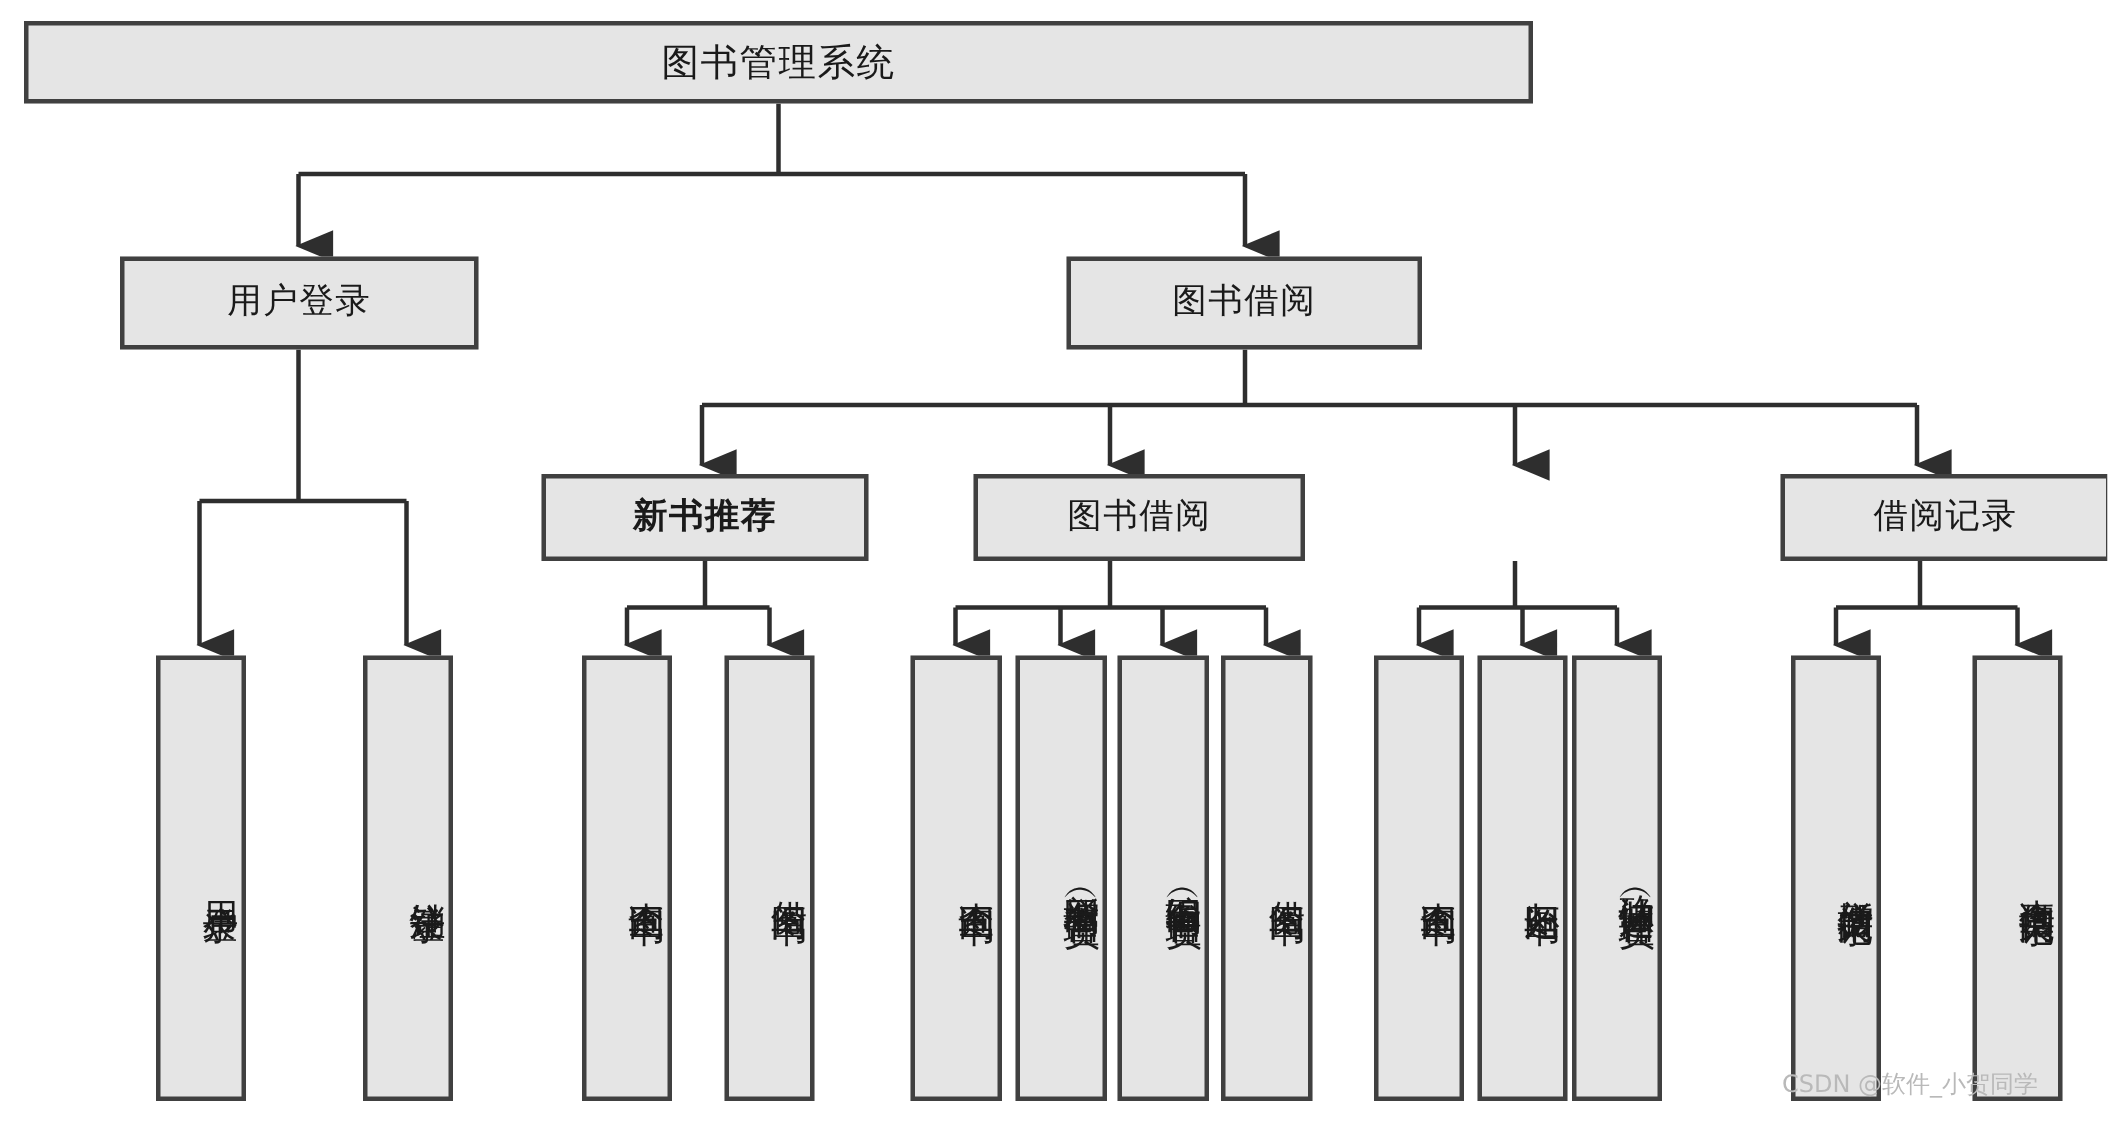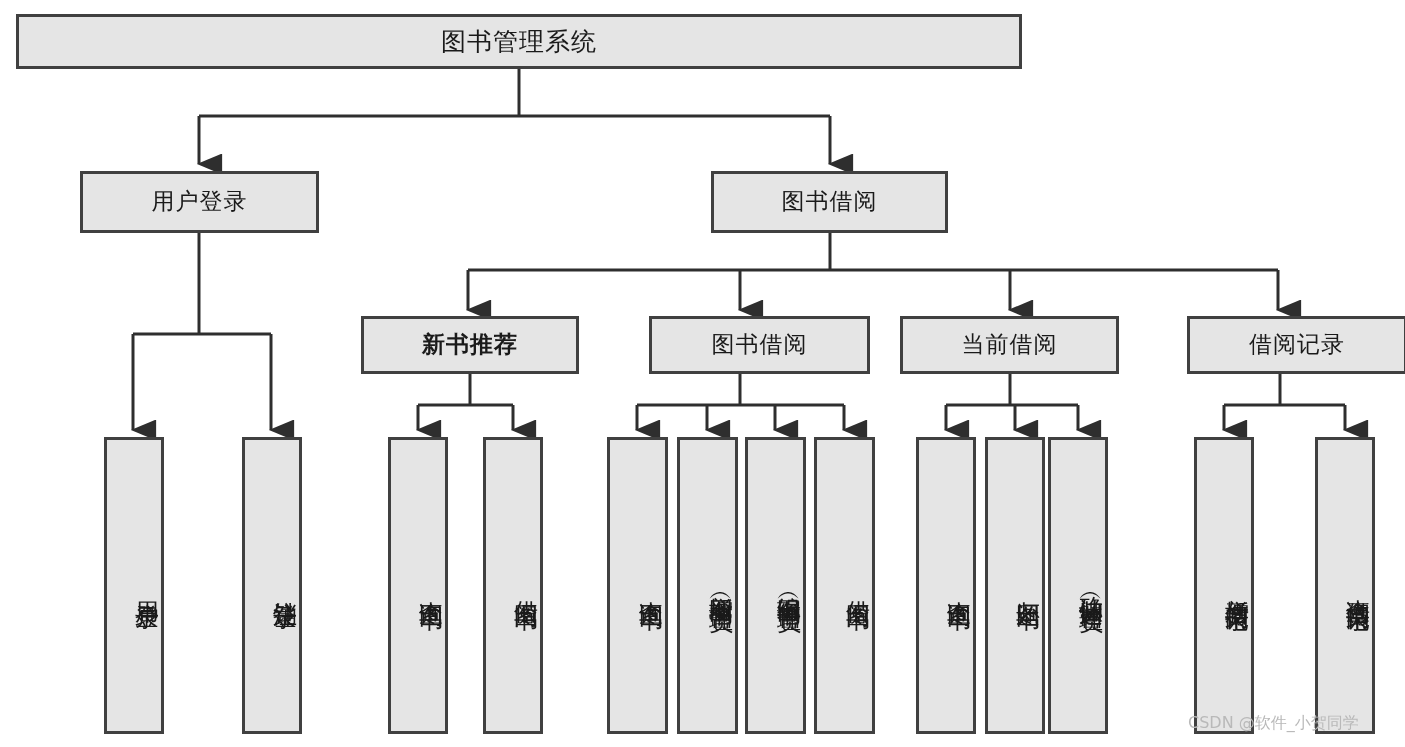--- a/index.html
+++ b/index.html
@@ -135,23 +135,20 @@
   <div class="node h" style="left: 711px; top: 171px; width: 237px; height: 62px;">
     <span>图书借阅</span>
   </div>
 
   <div class="node h" style="left: 361px; top: 316px; width: 218px; height: 58px; font-weight: bold;">
     <span>新书推荐</span>
   </div>
   <div class="node h" style="left: 630px; top: 316px; width: 221px; height: 58px; margin-left: 19px;">
     <span>图书借阅</span>
   </div>
-  <div class="node h" style="left: 900px; top: 316px; width: 219px; height: 58px;">
-    <span>当前借阅</span>
-  </div>
   <div class="node h" style="left: 1170px; top: 316px; width: 220px; height: 58px; margin-left: 17px;">
     <span>借阅记录</span>
   </div>
 
   <div class="node v" style="left: 104px; top: 437px; width: 60px; height: 297px;">
     <span class="vtext">用户登录</span>
   </div>
   <div class="node v" style="left: 242px; top: 437px; width: 60px; height: 297px;">
     <span class="vtext">注销登录</span>
   </div>

